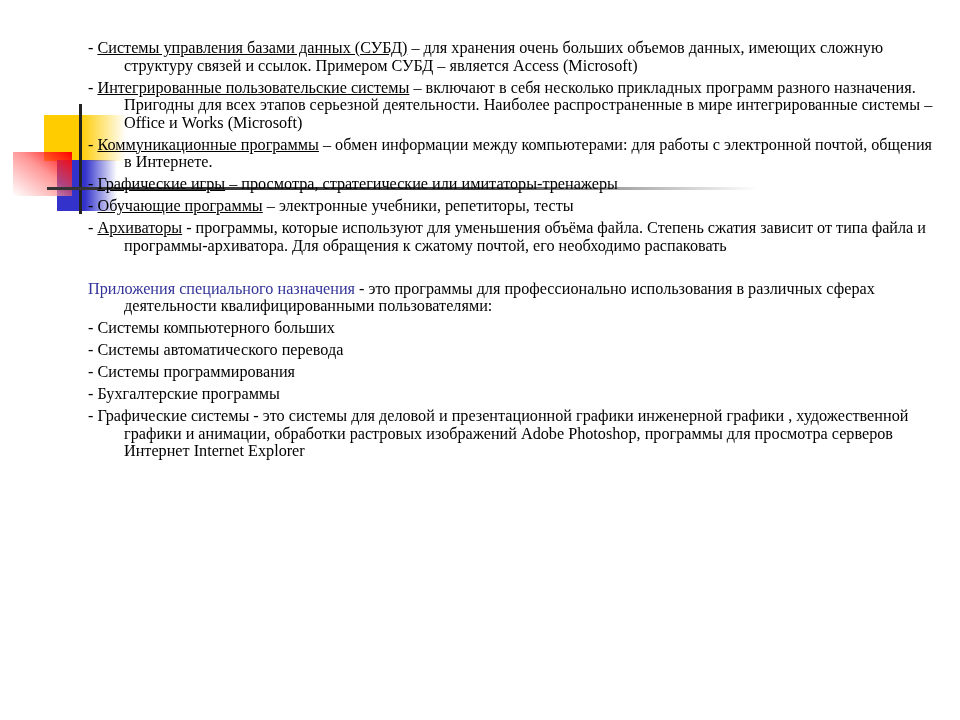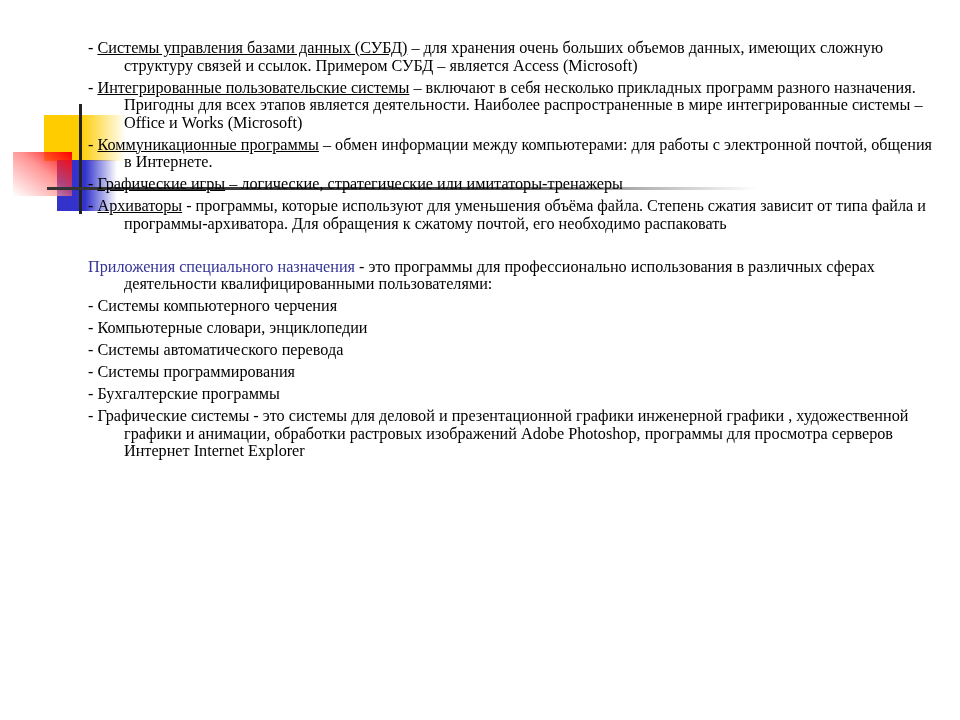--- a/index.html
+++ b/index.html
@@ -35,27 +35,27 @@
 <body>
 
 <div class="deco yellow"></div>
 <div class="deco blue"></div>
 <div class="deco red"></div>
 <div class="deco vline"></div>
 <div class="deco hline"></div>
 
 <div class="content">
   <p class="para"><span>- </span><span class="u">Системы управления базами данных (СУБД)</span><span> – для хранения очень больших объемов данных, имеющих сложную структуру связей и ссылок. Примером СУБД – является Access (Microsoft)</span></p>
-  <p class="para"><span>- </span><span class="u">Интегрированные пользовательские системы</span><span> – включают в себя несколько прикладных программ разного назначения. Пригодны для всех этапов является деятельности. Наиболее распространенные в  мире интегрированные системы – Office и  Works (Microsoft)</span></p>
+  <p class="para"><span>- </span><span class="u">Интегрированные пользовательские системы</span><span> – включают в себя несколько прикладных программ разного назначения. Пригодны для всех этапов серьезной деятельности. Наиболее распространенные в  мире интегрированные системы – Office и  Works (Microsoft)</span></p>
   <p class="para"><span>- </span><span class="u">Коммуникационные программы</span><span> – обмен информации между компьютерами: для работы с электронной почтой, общения в Интернете.</span></p>
-  <p class="para"><span>- </span><span class="u">Графические игры</span><span> – логические, стратегические или имитаторы-тренажеры</span></p>
+  <p class="para"><span>- </span><span class="u">Графические игры</span><span> – просмотра, стратегические или имитаторы-тренажеры</span></p>
+  <p class="para"><span>- </span><span class="u">Обучающие программы</span><span> – электронные учебники, репетиторы, тесты</span></p>
   <p class="para"><span>- </span><span class="u">Архиваторы</span><span> - программы, которые используют для уменьшения объёма файла. Степень сжатия зависит от типа файла и программы-архиватора. Для обращения к сжатому почтой, его необходимо распаковать</span></p>
 
   <div class="gap"></div>
 
   <p class="para"><span class="blue-text">Приложения специального назначения</span><span> - это программы для профессионально использования в различных сферах деятельности квалифицированными пользователями:</span></p>
-  <p class="para">- Системы компьютерного черчения</p>
-  <p class="para">- Компьютерные словари, энциклопедии</p>
+  <p class="para">- Системы компьютерного больших</p>
   <p class="para">- Системы автоматического перевода</p>
   <p class="para">- Системы программирования</p>
   <p class="para">- Бухгалтерские программы</p>
   <p class="para">- Графические системы - это системы  для деловой и презентационной графики инженерной графики , художественной графики и анимации, обработки растровых изображений Adobe Photoshop, программы для просмотра серверов Интернет Internet  Explorer</p>
 </div>
 
 </body></html>

